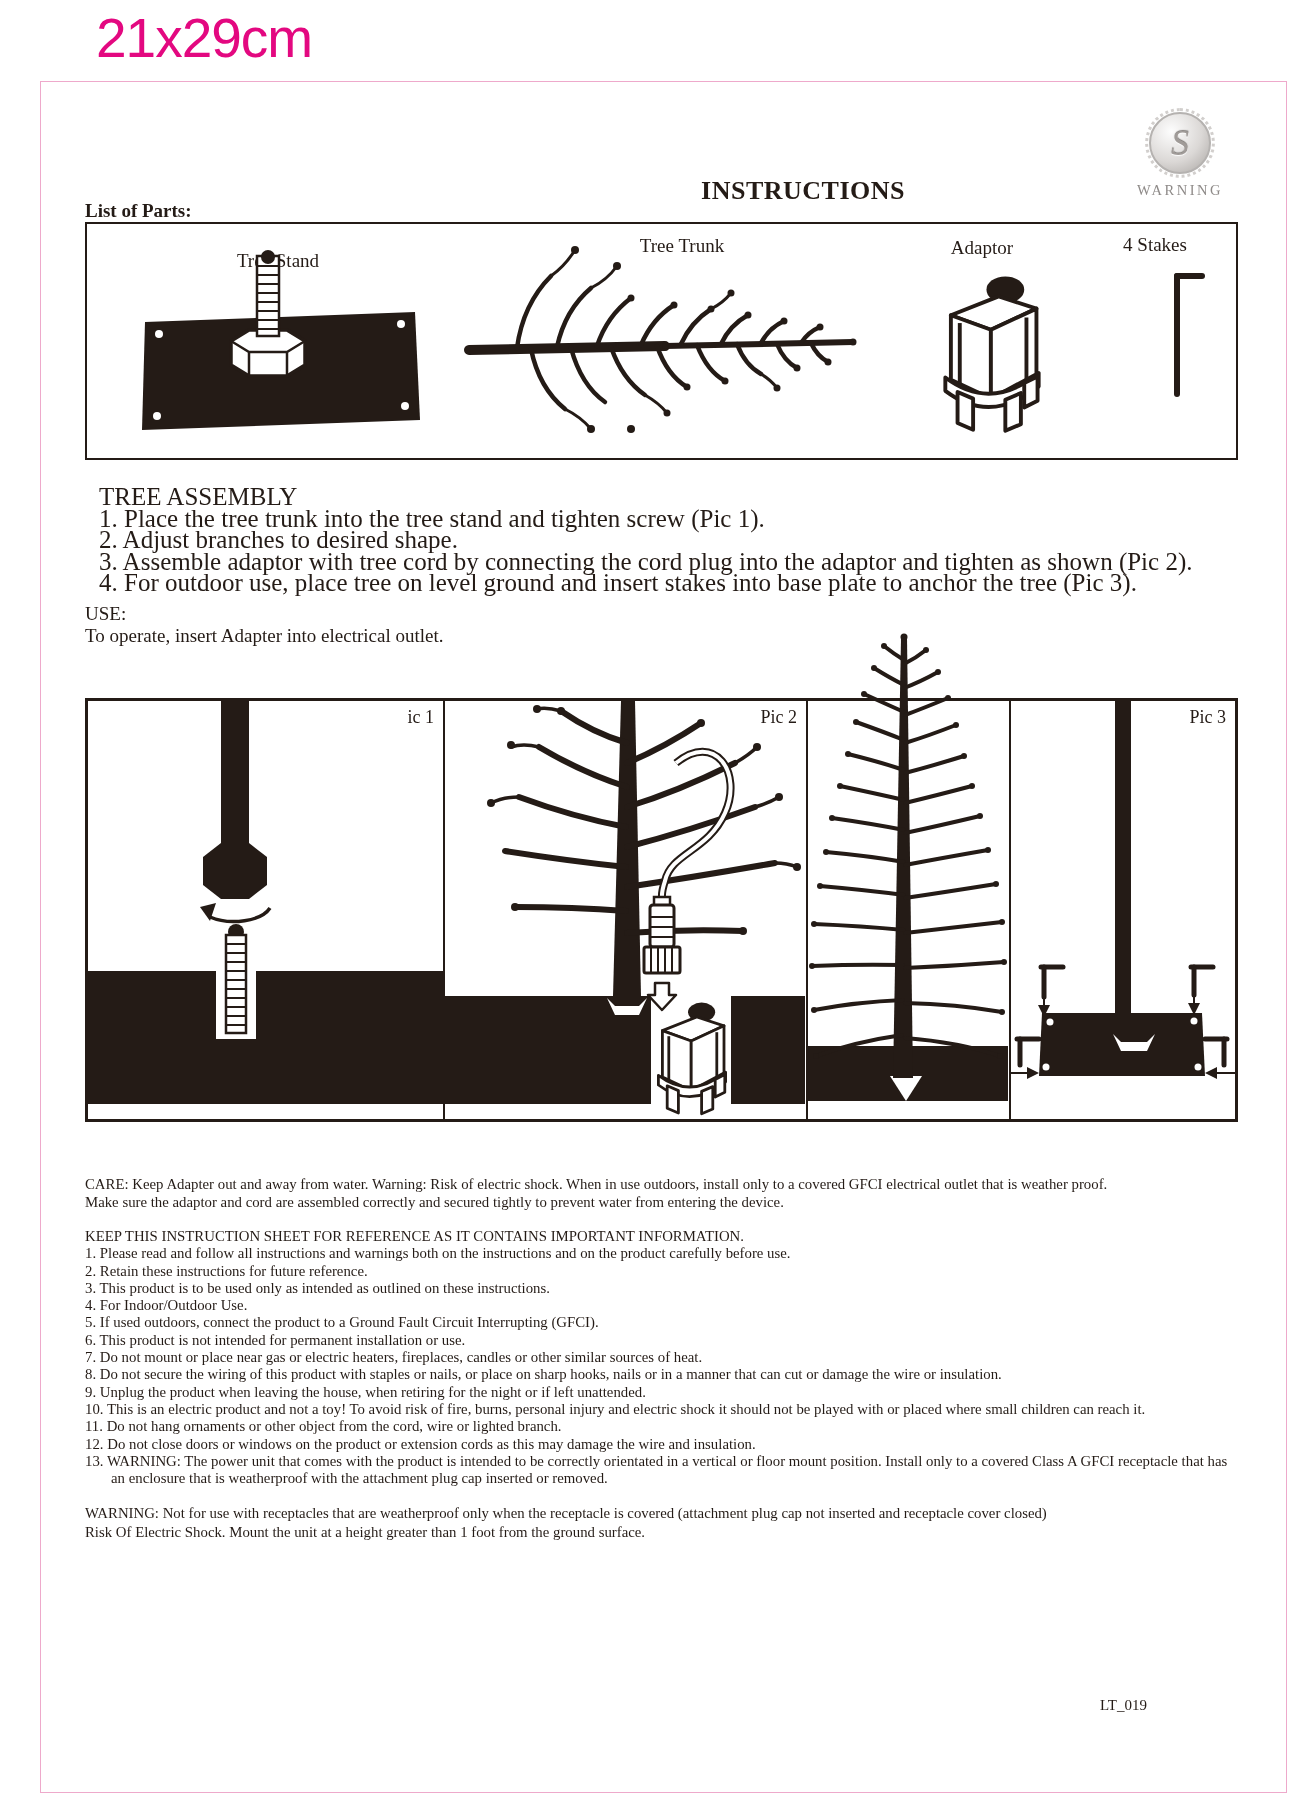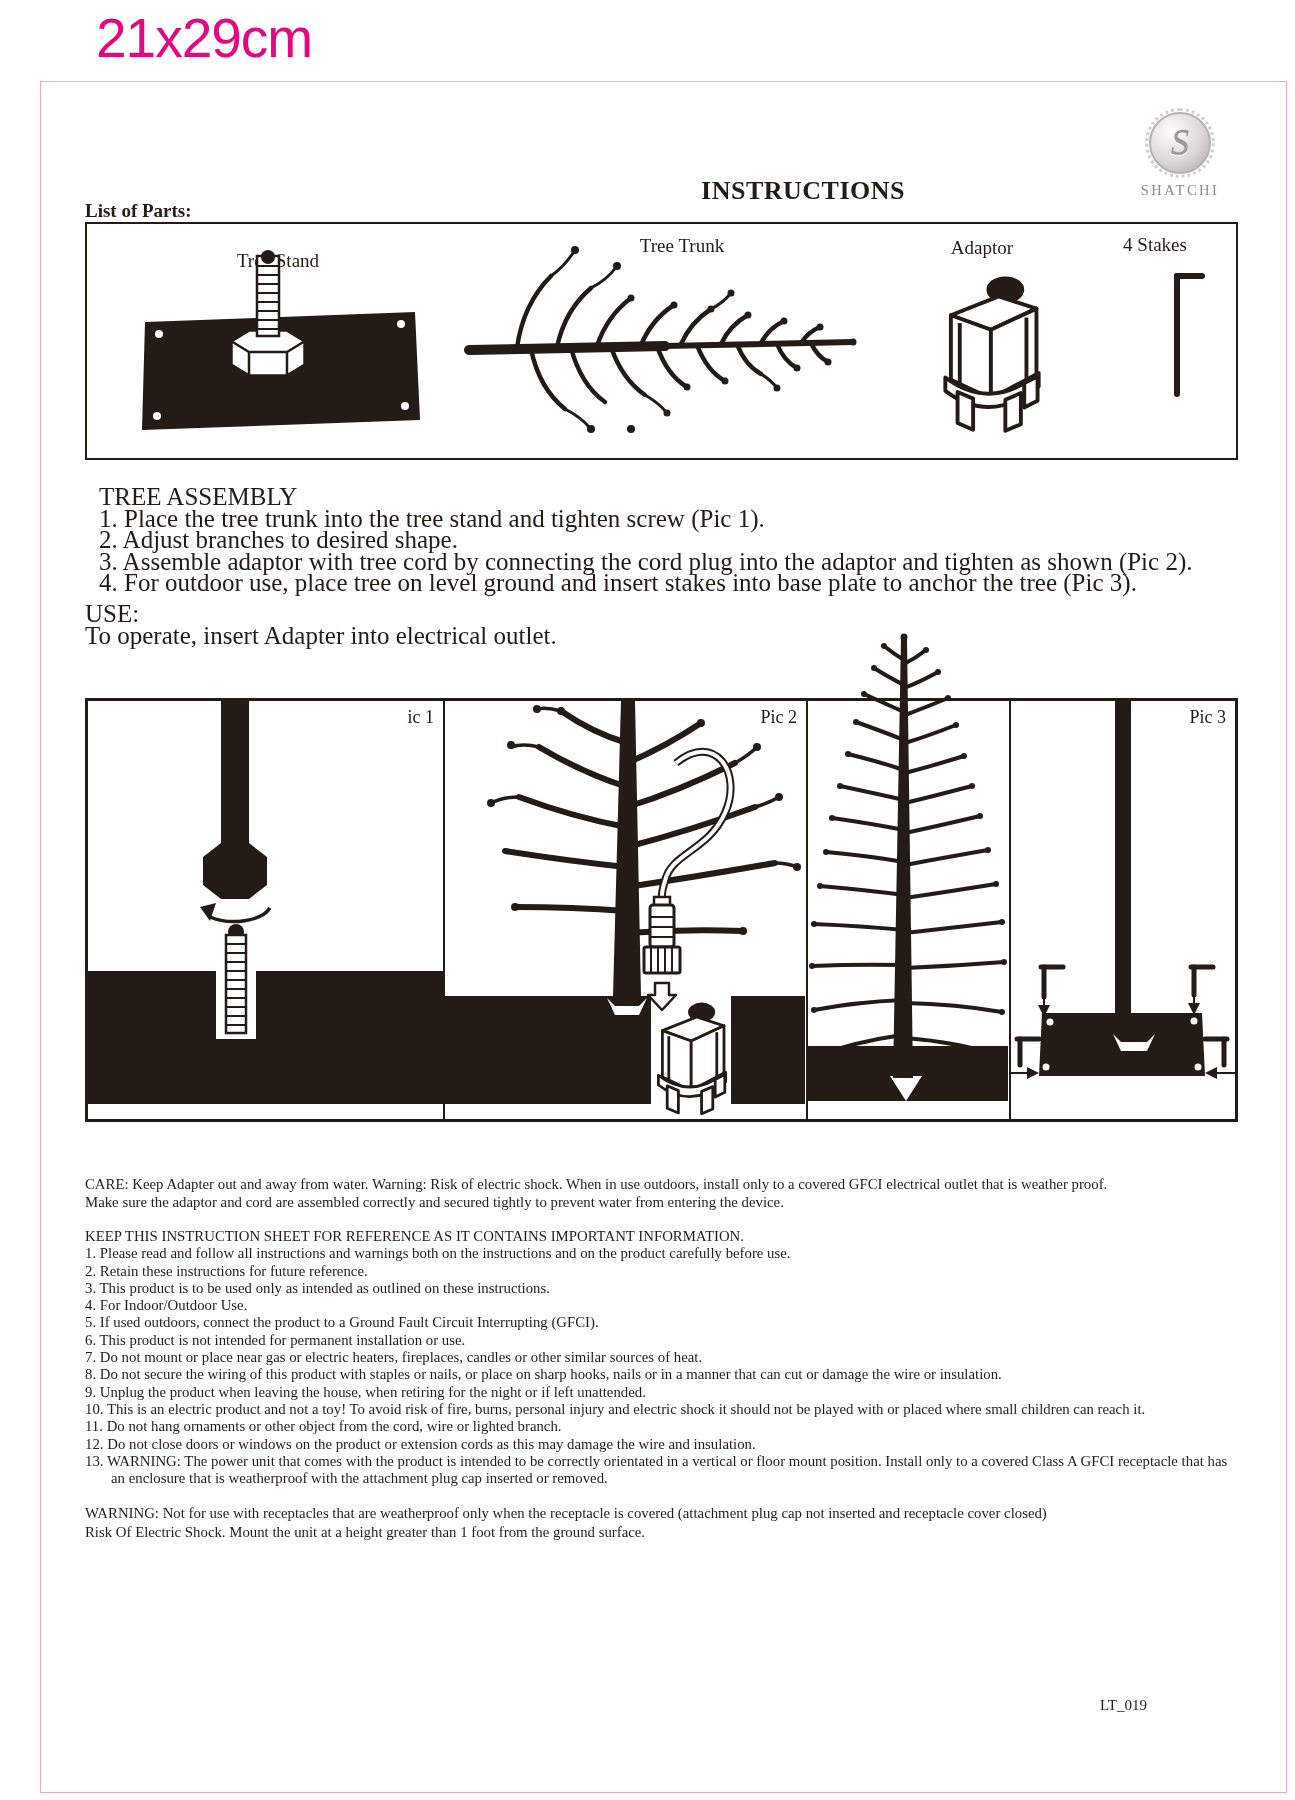--- a/index.html
+++ b/index.html
@@ -26,21 +26,21 @@
   .logo-text{margin-top:8px;font-size:14.5px;letter-spacing:2.5px;color:#8e8a88;}
   
   .parts-box{left:85px;top:222px;width:1153px;height:238px;border:2px solid #241b16;box-sizing:border-box;}
   .part-label{position:absolute;width:190px;text-align:center;font-size:19px;}
   .lbl-stand{left:96px;top:26px;}
   .lbl-trunk{left:500px;top:11px;}
   .lbl-adaptor{left:800px;top:13px;}
   .lbl-stakes{left:973px;top:10px;}
   
   .assembly-block{left:99px;top:486px;width:1130px;font-size:25px;line-height:21.6px;}
-  .use-block{left:85px;top:603px;width:1130px;font-size:25px;line-height:22px;}
+  .use-block{left:85px;top:603px;width:1130px;font-size:19px;line-height:22px;}
   
   .pics-strip{left:85px;top:698px;width:1153px;height:424px;border:3px solid #241b16;box-sizing:border-box;padding-left:24px;}
   .panel{position:absolute;top:0;height:418px;border-right:2px solid #241b16;}
   .panel-1{left:0;width:355px;}
   .panel-2{left:355px;width:363px;}
   .panel-3{left:718px;width:203px;}
   .panel-4{left:921px;width:226px;border-right:none;}
   .pic-label{position:absolute;top:6px;right:9px;font-size:18px;}
   .panel svg{position:absolute;left:0;top:0;}
   
@@ -58,21 +58,21 @@
 
 <div class="abs page-frame"></div>
 
 <div class="abs doc-title">INSTRUCTIONS</div>
 <div class="abs parts-heading">List of Parts:</div>
 
 <div class="abs logo-wrap">
   <div class="logo-circle">
     <span class="logo-s">S</span>
   </div>
-  <div class="logo-text">SHATCHI</div>
+  <div class="logo-text">WARNING</div>
 </div>
 
 <div class="abs parts-box">
   <div class="part-label lbl-stand">Tree Stand</div>
   <div class="part-label lbl-trunk">Tree Trunk</div>
   <div class="part-label lbl-adaptor">Adaptor</div>
   <div class="part-label lbl-stakes">4 Stakes</div>
 
   <svg class="abs" style="left:50px;top:26px;" width="290" height="185" viewBox="0 0 290 185">
     <polygon points="8,72 278,62 283,170 5,180" fill="#241b16"></polygon>

